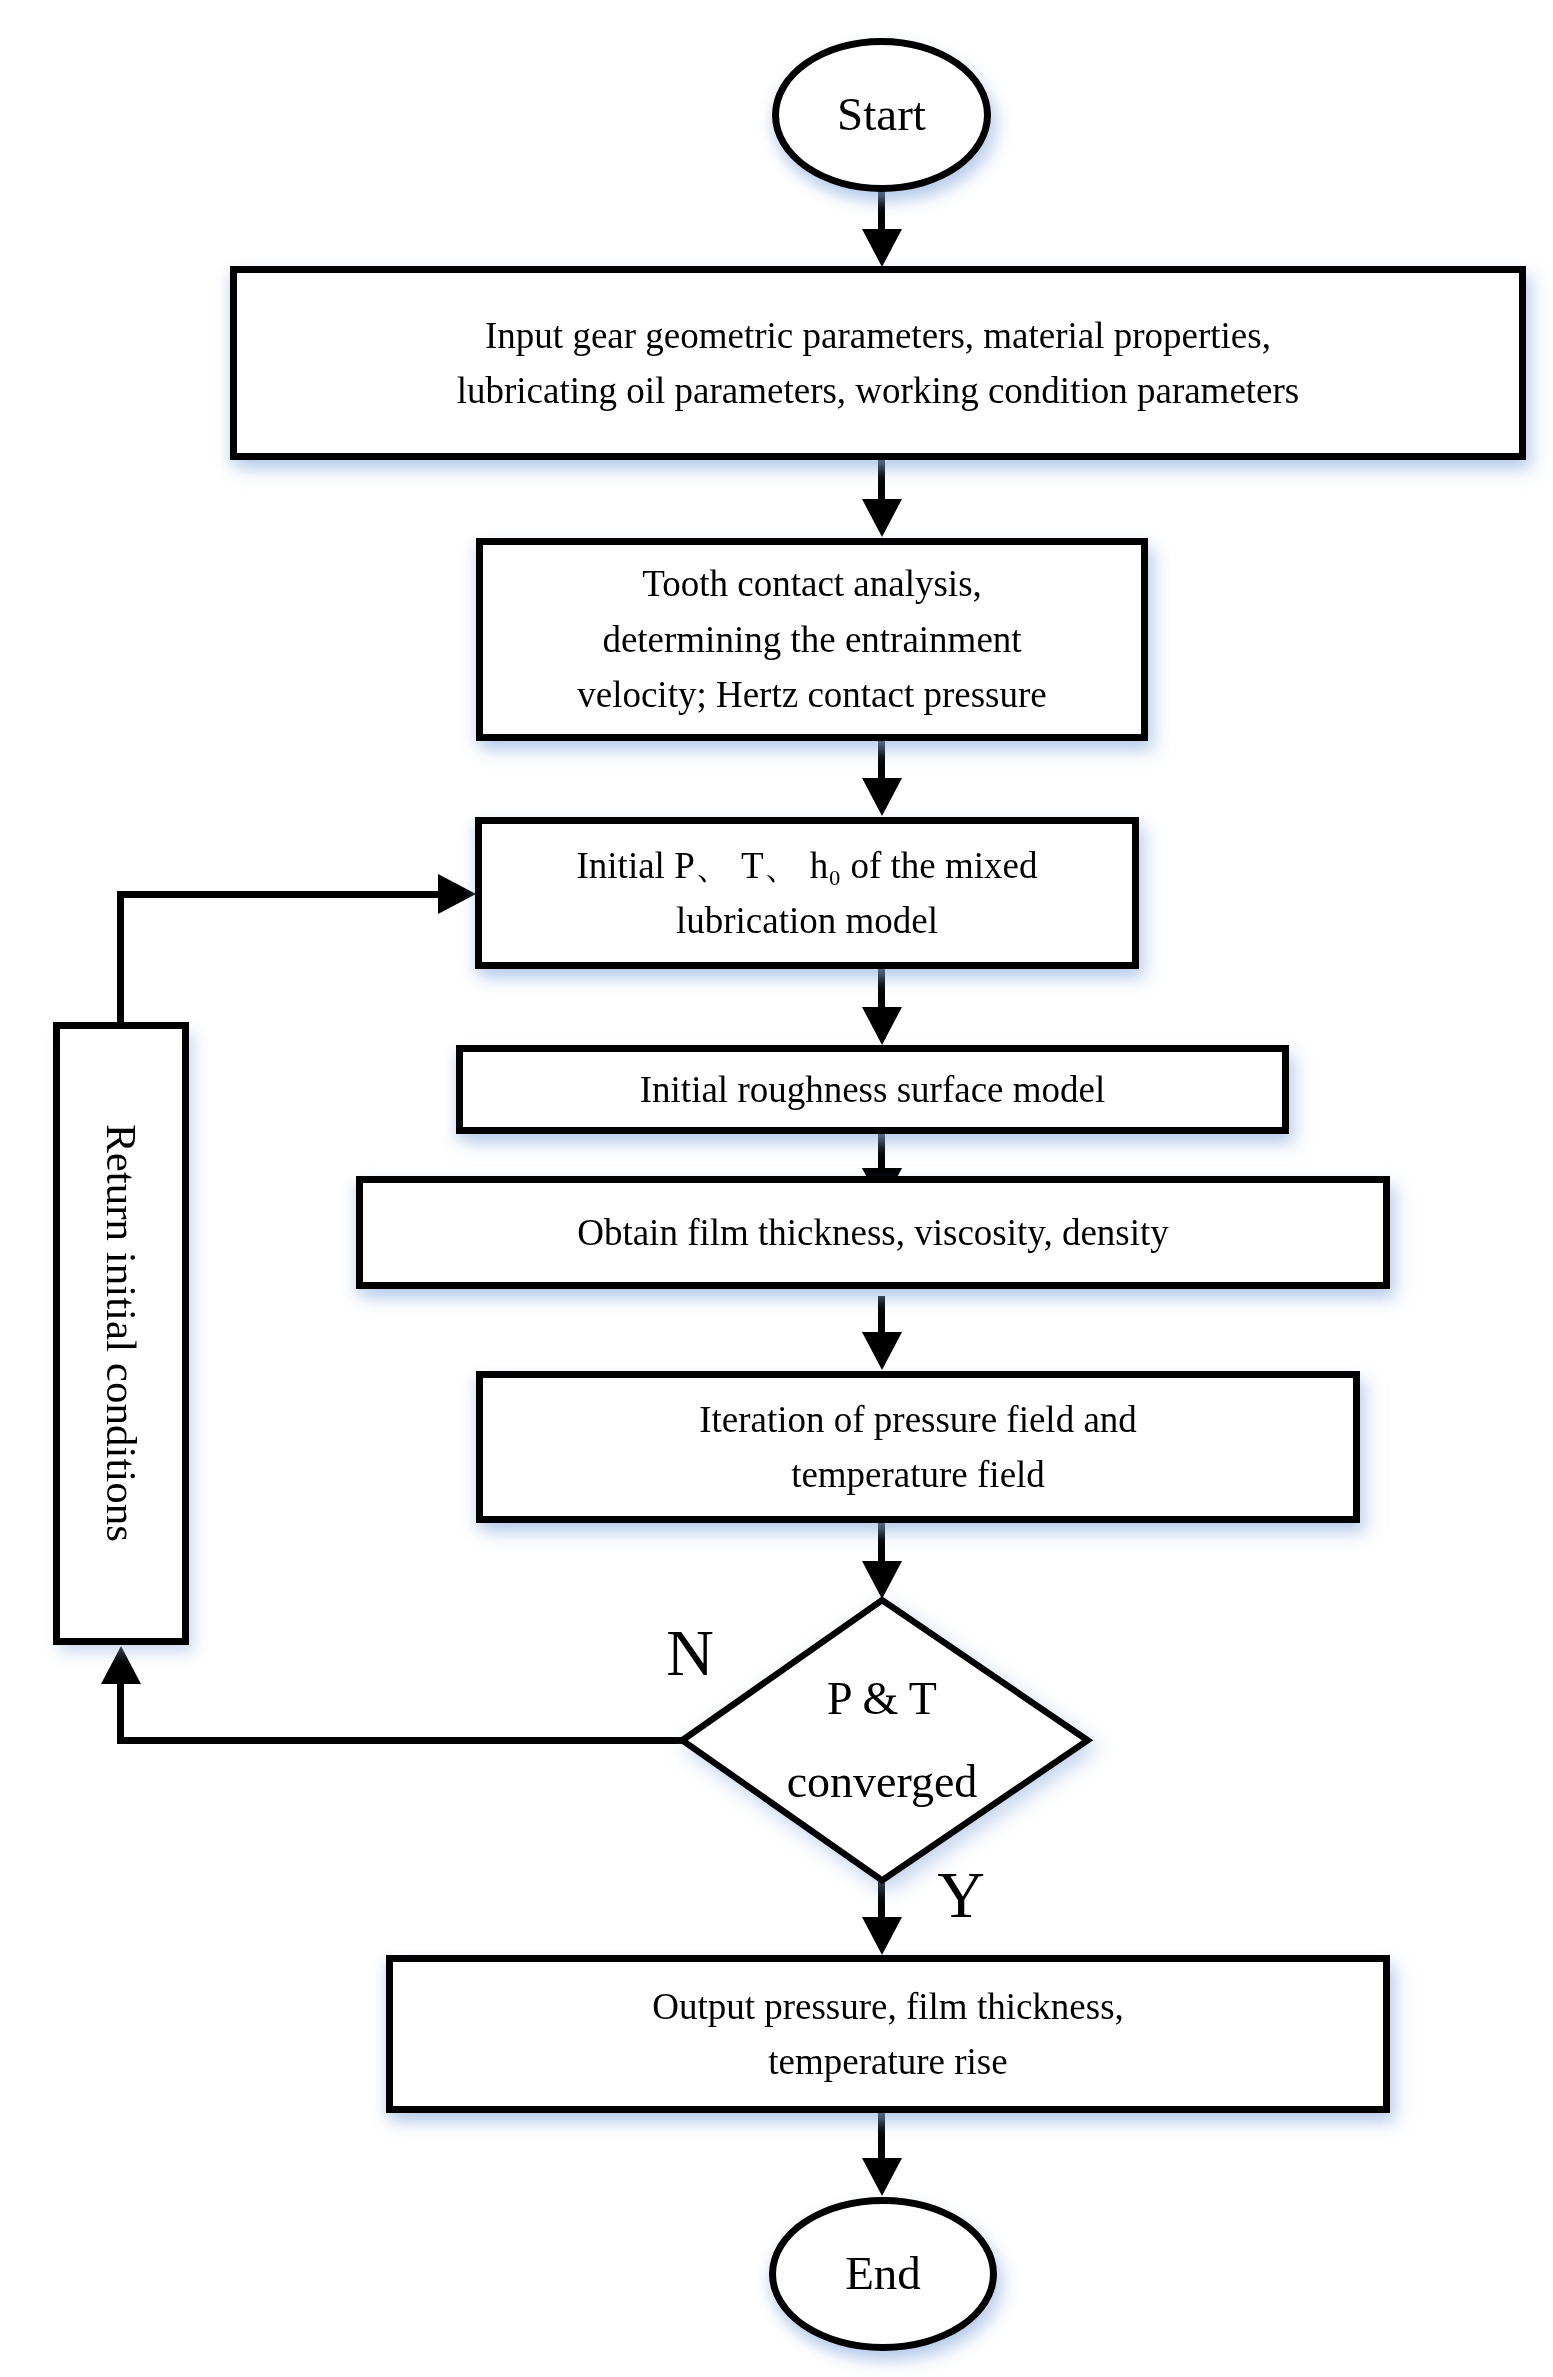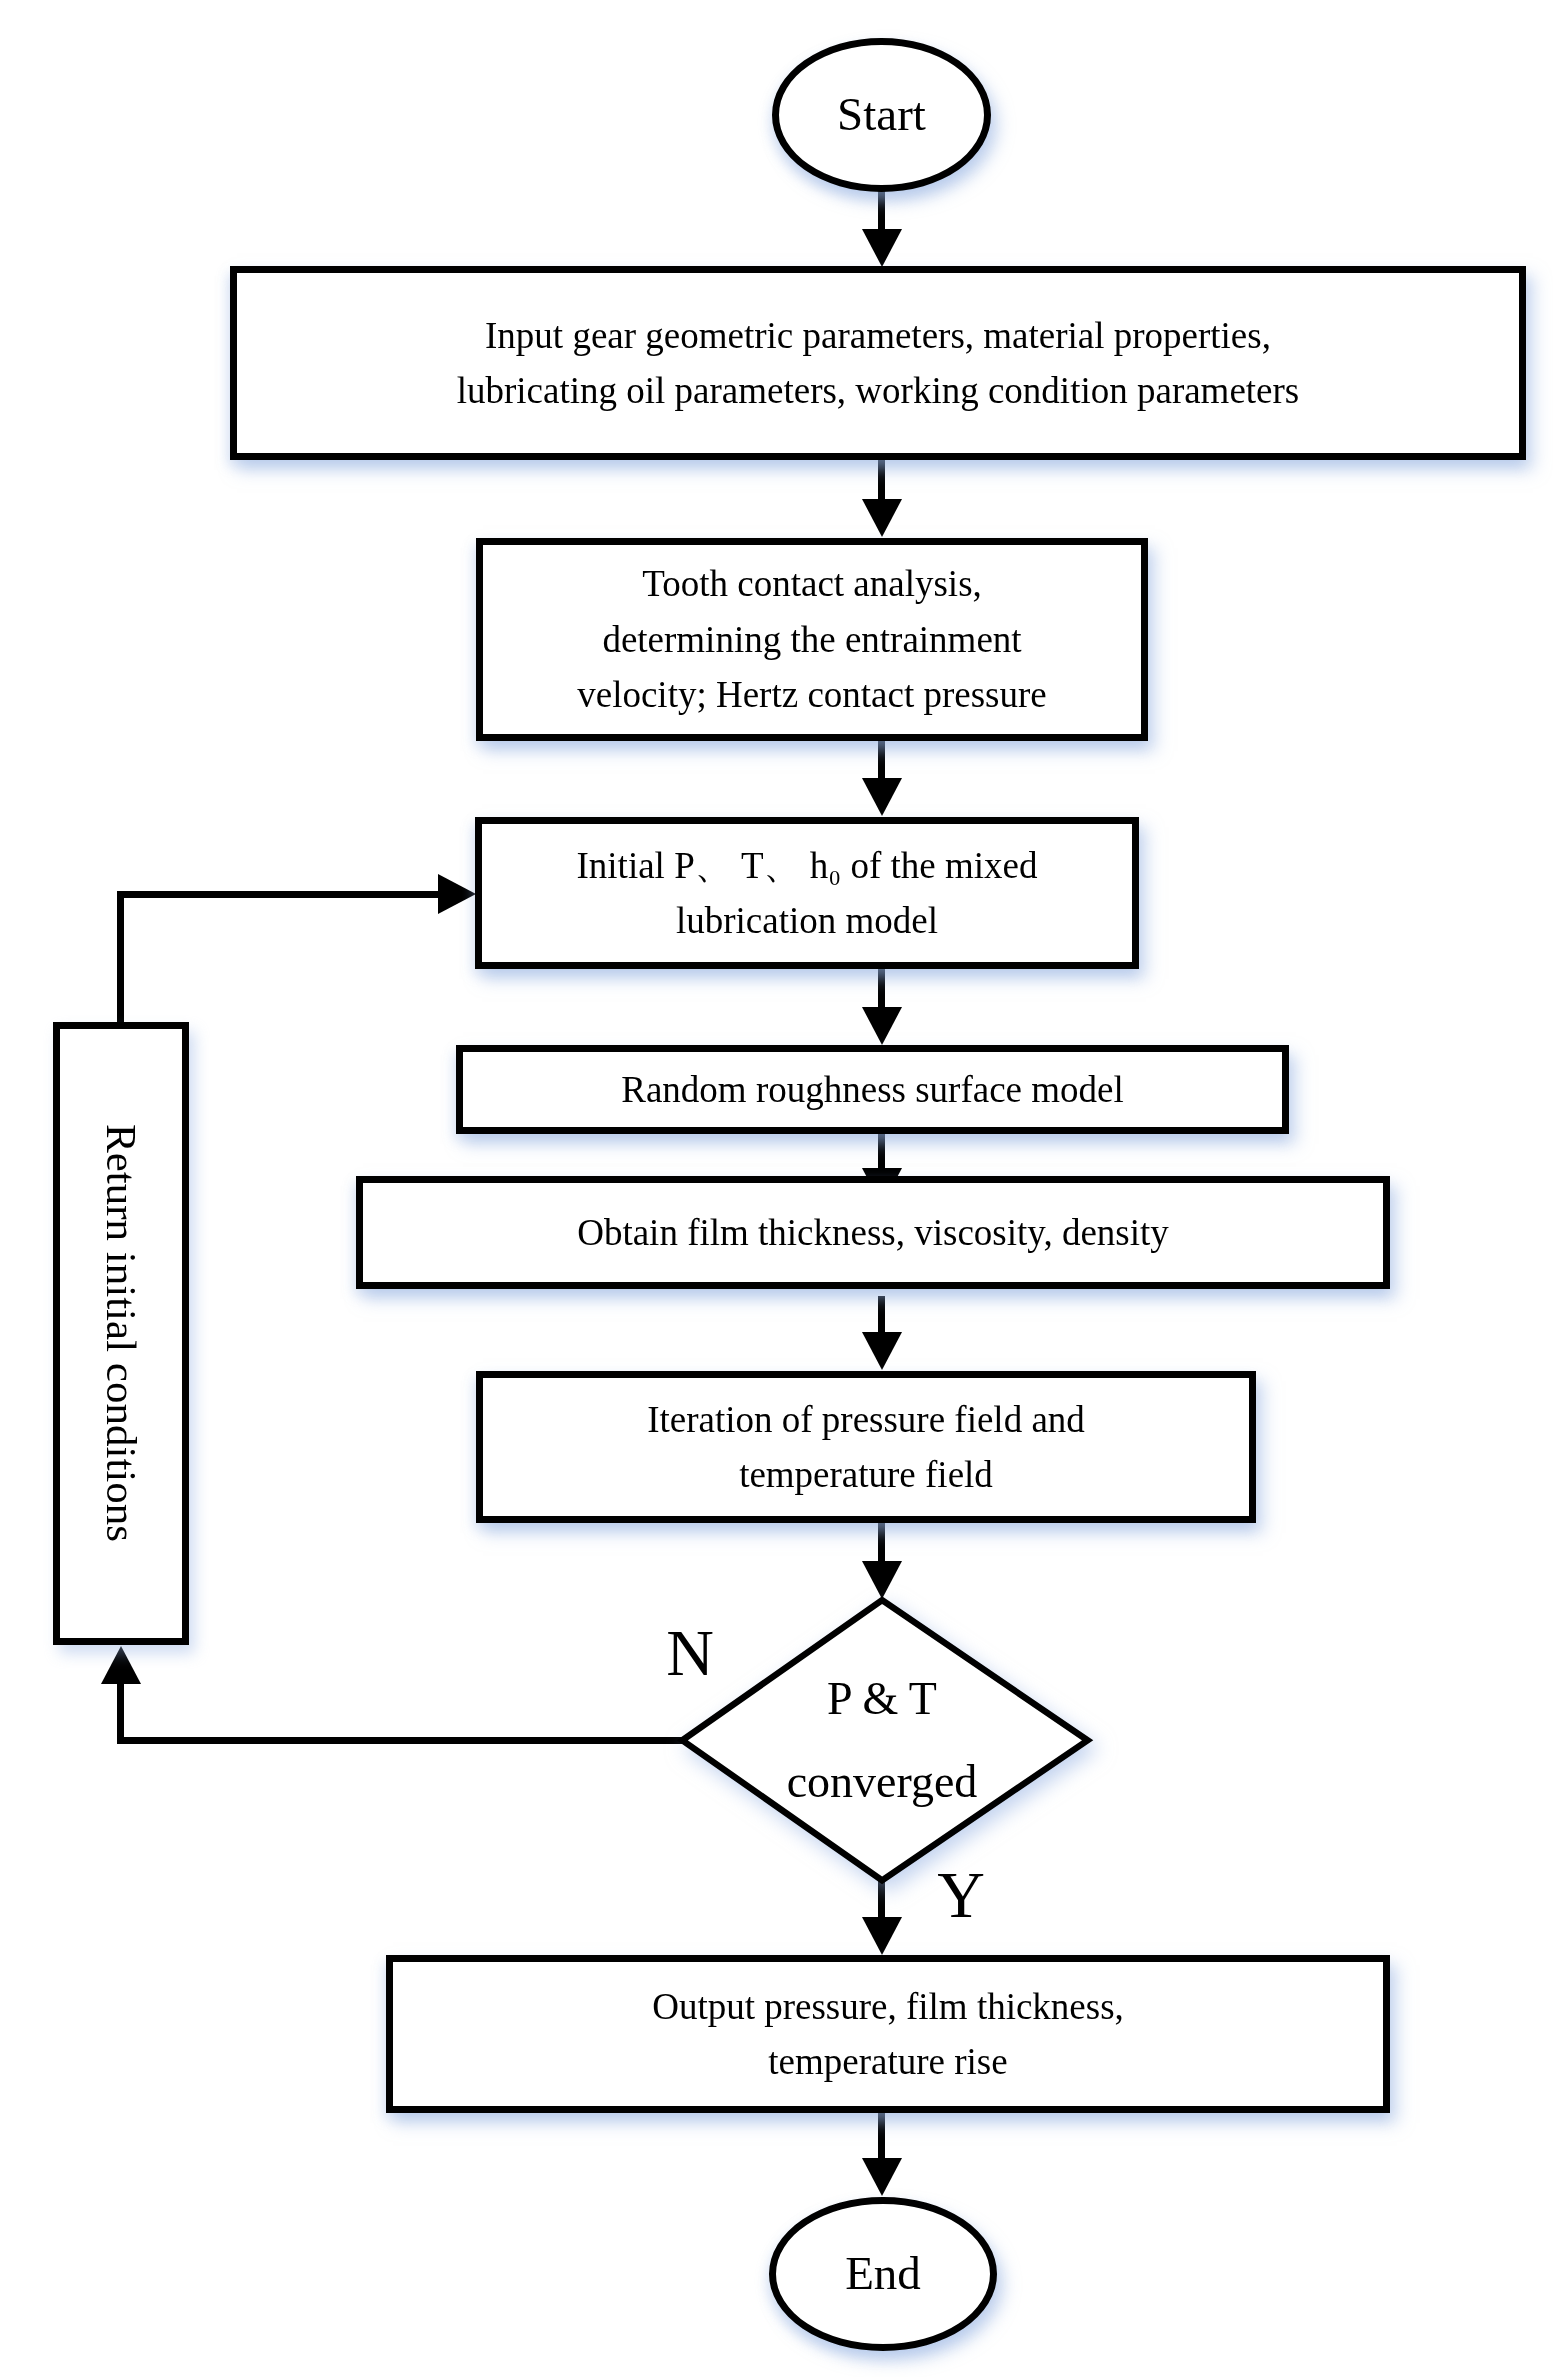--- a/index.html
+++ b/index.html
@@ -110,28 +110,28 @@
 determining the entrainment
 velocity; Hertz contact pressure</div>
   </div>
 
   <div class="node" style="left:459px;top:817px;width:664px;height:152px">
     <div class="label">Initial P、 T、 h₀ of the mixed
 lubrication model</div>
   </div>
 
   <div class="node" style="left:440px;top:1045px;width:833px;height:89px">
-    <div class="label">Random roughness surface model</div>
+    <div class="label">Initial roughness surface model</div>
   </div>
 
   <div class="node" style="left:340px;top:1176px;width:1034px;height:113px">
     <div class="label">Obtain film thickness, viscosity, density</div>
   </div>
 
-  <div class="node" style="left:460px;top:1371px;width:780px;height:152px">
+  <div class="node" style="left:460px;top:1371px;width:884px;height:152px">
     <div class="label">Iteration of pressure field and
 temperature field</div>
   </div>
 
   <svg class="diamond-svg" viewBox="0 0 650 450">
     <polygon points="316,27 605,224 316,421 35,224" fill="#ffffff" stroke="#000000" stroke-width="9"></polygon>
   </svg>
   <div class="decision-label">P &amp; T
 converged</div>
 

